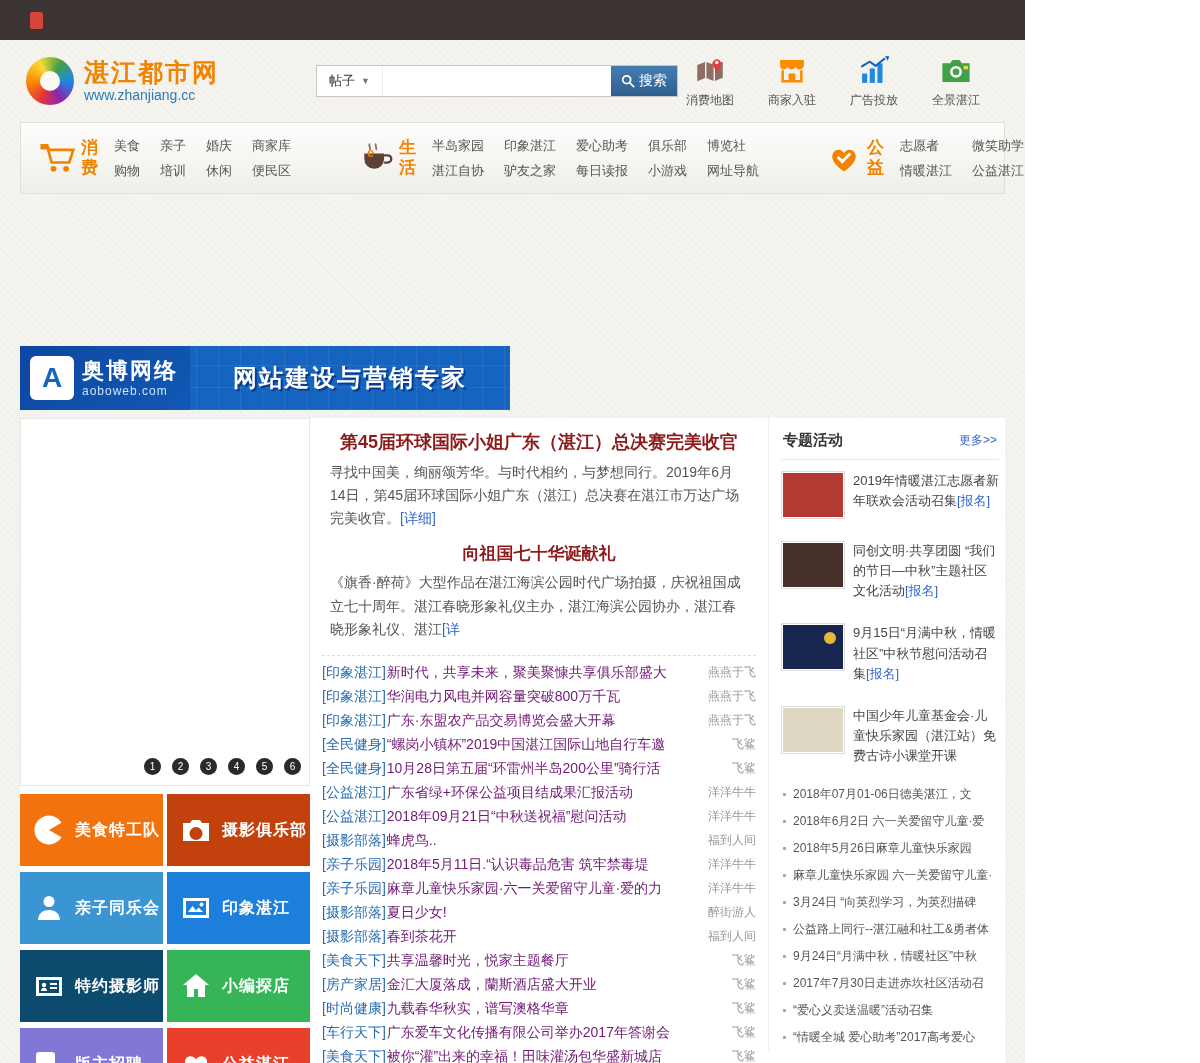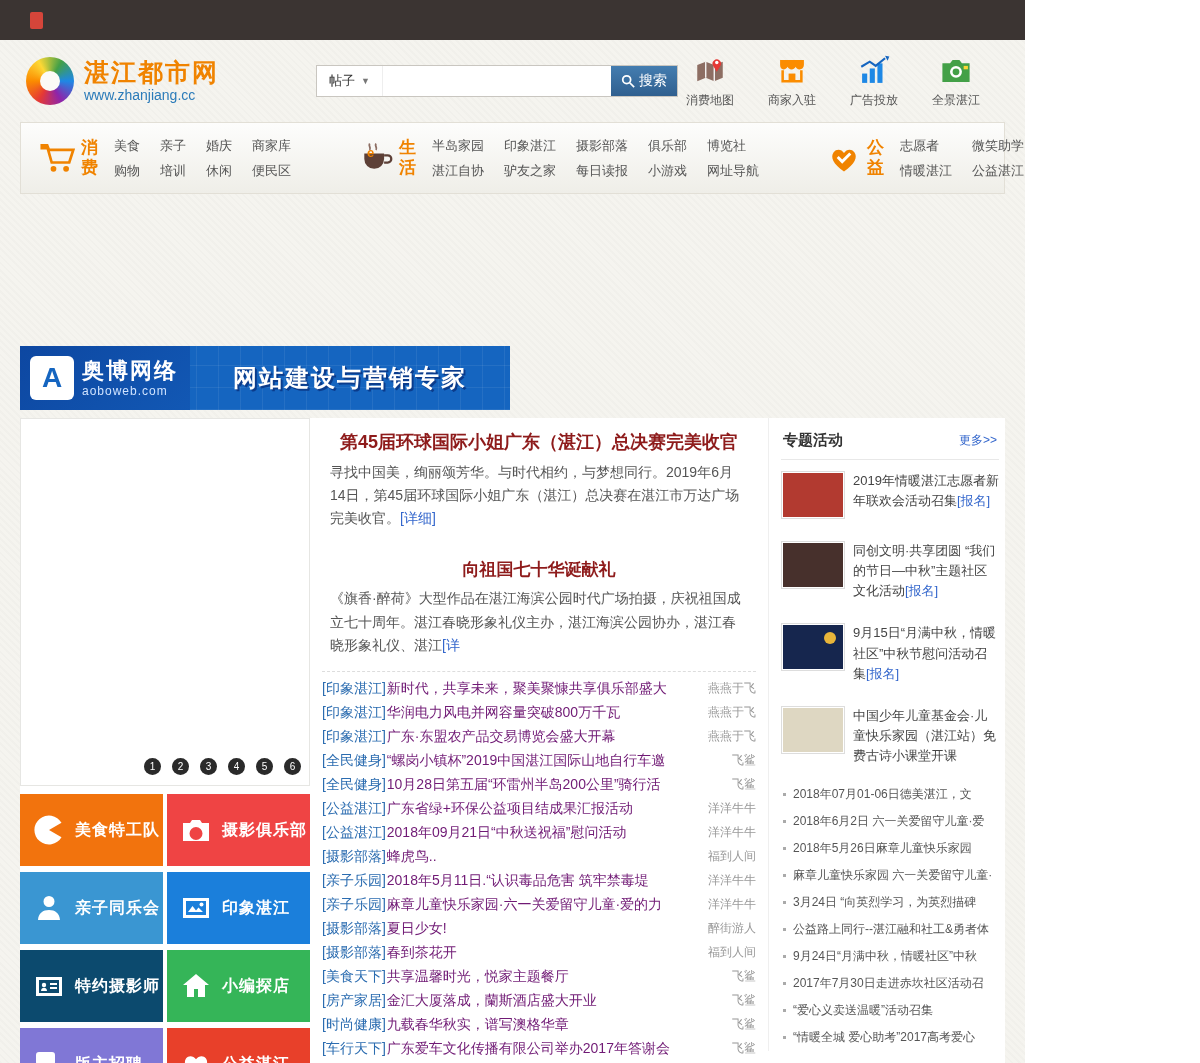--- a/index.html
+++ b/index.html
@@ -52,21 +52,21 @@
 .dot{width:17px;height:17px;border-radius:50%;background:#2a2a2a;color:#fff;font-size:10px;display:flex;align-items:center;justify-content:center;cursor:pointer}
 .tiles{margin-top:8px;display:grid;grid-template-columns:1fr 1fr;gap:6px 4px}
 .tile{height:72px;display:flex;align-items:center;gap:10px;padding-left:13px;color:#fff;cursor:pointer}
 .tile .tlabel{font-size:16px;font-weight:bold;letter-spacing:1px;white-space:nowrap}
 .tile svg{flex:none}
 
 .col-mid{flex:1;padding:12px 12px 0;min-width:0}
 .feat-h1{font-size:18px;font-weight:bold;color:#8e1b1b;text-align:center;line-height:1.4}
 .feat-p{font-size:14px;color:#555;line-height:1.65;margin:6px 8px 0}
 .detail-link{color:#36c}
-.feat-h2{font-size:17px;font-weight:bold;color:#8e1b1b;text-align:center;margin-top:28px}
+.feat-h2{font-size:17px;font-weight:bold;color:#8e1b1b;text-align:center;margin-top:12px}
 .mid-divider{border-bottom:1px dashed #ddd;margin:14px 0 5px}
 .news-list{list-style:none}
 .news-row{display:flex;align-items:center;height:24px;font-size:14px;overflow:hidden}
 .news-cat{color:#2b6cb0;flex:none}
 .news-ttl{color:#701a75;flex:1;white-space:nowrap;overflow:hidden;margin-left:1px}
 .news-auth{color:#999;font-size:12px;flex:none;margin-left:8px}
 
 .col-right{width:237px;flex:none;border-left:1px solid #efefef;padding:0 6px 0 12px}
 .panel-head{display:flex;justify-content:space-between;align-items:center;padding:13px 2px 9px;border-bottom:1px solid #e8e8e8}
 .panel-title{font-size:15px;font-weight:bold;color:#333}
@@ -200,21 +200,21 @@
       </div>
       <div class="nav-col">
         <a>半岛家园</a>
         <a>湛江自协</a>
       </div>
       <div class="nav-col">
         <a>印象湛江</a>
         <a>驴友之家</a>
       </div>
       <div class="nav-col">
-        <a>摄影部落</a>
+        <a>爱心助考</a>
         <a>每日读报</a>
       </div>
       <div class="nav-col">
         <a>俱乐部</a>
         <a>小游戏</a>
       </div>
       <div class="nav-col">
         <a>博览社</a>
         <a>网址导航</a>
       </div>
@@ -269,21 +269,21 @@
         </div>
       </div>
 
       <div class="tiles">
         <div class="tile" style="background: rgb(242, 115, 13);">
           <svg width="32" height="32" viewBox="0 0 32 32">
               <path d="M16 16L28.5 8.8A14.5 14.5 0 1 0 28.5 23.2Z" fill="#fff"></path>
             </svg>
           <span class="tlabel">美食特工队</span>
         </div>
-        <div class="tile" style="background: #ef4444; text-align: right;">
+        <div class="tile" style="background: #c2410c; text-align: right;">
           <svg width="32" height="32" viewBox="0 0 32 32">
               <path fill="#fff" fill-rule="evenodd" d="M3 9h7l2-3h8l2 3h7v18H3z M16 13a6.5 6.5 0 1 1 0 13a6.5 6.5 0 1 1 0-13z"></path>
             </svg>
           <span class="tlabel">摄影俱乐部</span>
         </div>
         <div class="tile" style="background: rgb(58, 150, 210);">
           <svg width="32" height="32" viewBox="0 0 32 32">
               <path fill="#fff" d="M16 4a5.5 5.5 0 1 1 0 11a5.5 5.5 0 0 1 0-11z M5 28c.5-7 5-10 11-10s10.5 3 11 10z"></path>
             </svg>
           <span class="tlabel">亲子同乐会</span>

